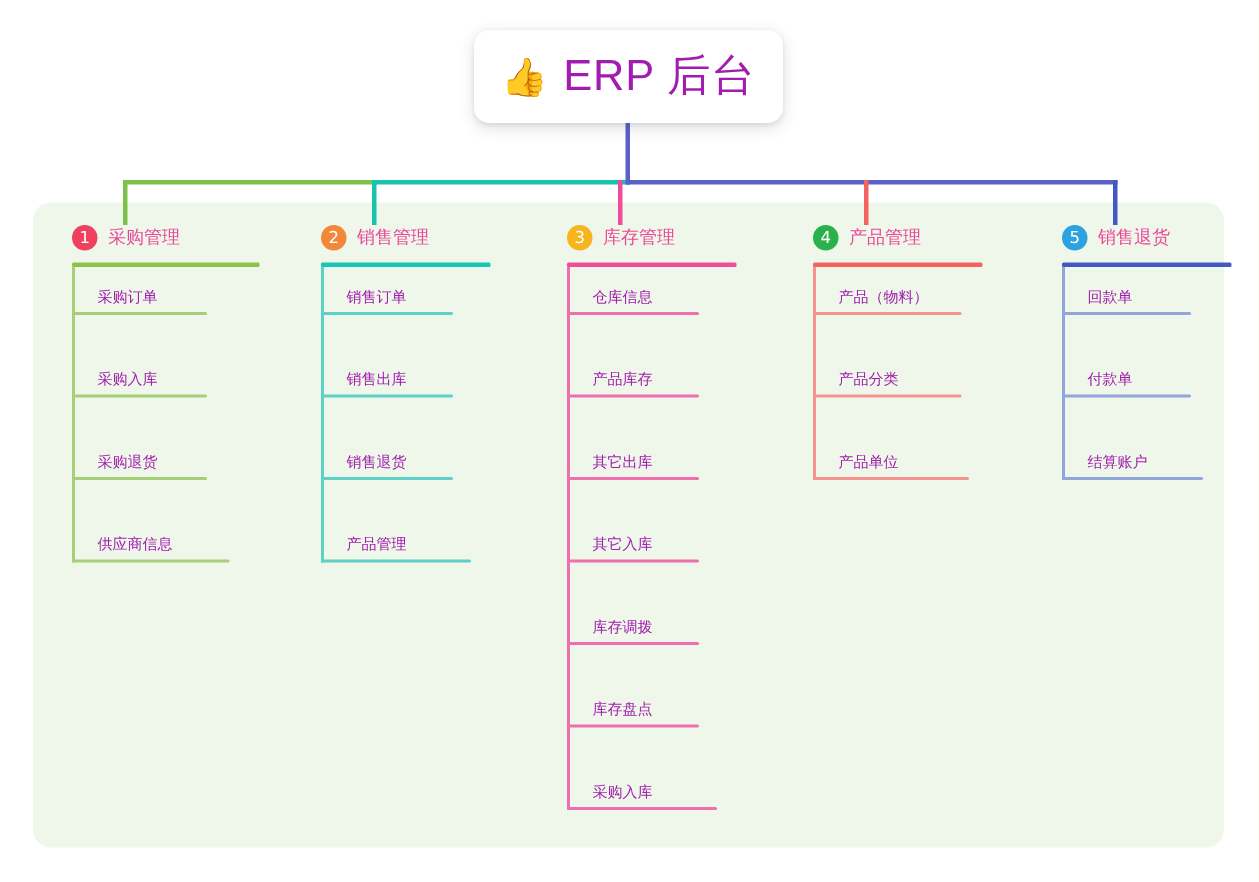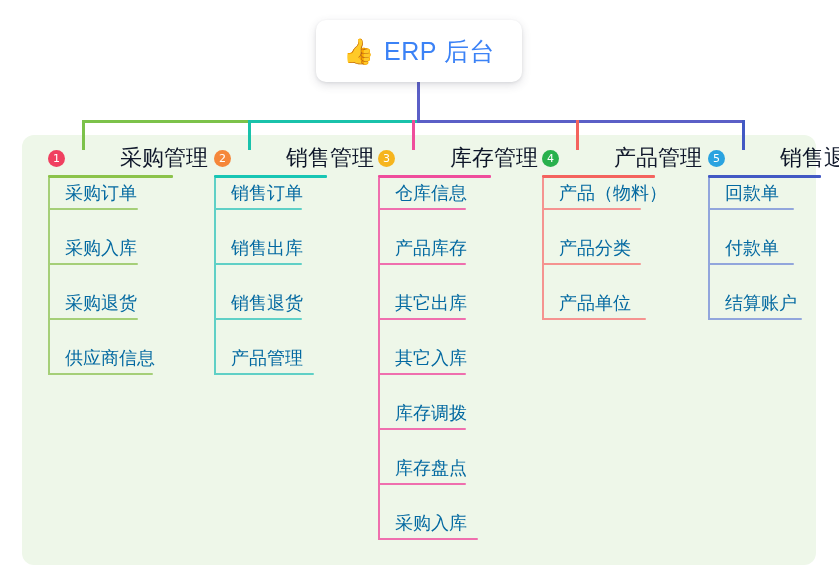--- a/index.html
+++ b/index.html
@@ -18,21 +18,21 @@
     left:316px;top:20px;
     width:206px;height:62px;
     background:#ffffff;
     border-radius:10px;
     box-shadow:0 3px 10px rgba(60,64,80,.16), 0 1px 3px rgba(60,64,80,.10);
     display:flex;align-items:center;justify-content:center;
     gap:10px;
   }
   .root-emoji{font-size:25px;line-height:1;font-family:"DejaVu Sans",sans-serif;}
   .root-title{
-    font-size:25px;color:#3b82f6;letter-spacing:.5px;white-space:nowrap;
+    font-size:29px;color:#a21caf;letter-spacing:.5px;white-space:nowrap;
   }
 
   
   .panel{
     position:absolute;
     left:22px;top:135px;
     width:794px;height:430px;
     background:#eef7e9;
     border-radius:12px;
   }
@@ -47,29 +47,29 @@
     display:flex;align-items:center;gap:7px;
     height:26px;
     padding-left:14px;
   }
   .badge{
     width:17px;height:17px;border-radius:50%;
     color:#ffffff;font-size:11px;line-height:17px;
     text-align:center;font-family:"DejaVu Sans",sans-serif;
     flex:0 0 auto;
   }
-  .head-label{font-size:22px;color:#0f172a;white-space:nowrap;margin-left:48px;}
+  .head-label{font-size:12px;color:#ec4899;white-space:nowrap;}
   .head-rule{position:absolute;left:14px;top:30px;height:3px;border-radius:1px;}
 
   .items{position:absolute;left:14px;top:33px;}
   .spine{position:absolute;left:0;top:0;width:2px;}
   .leaf{position:absolute;left:0;}
   .leaf-label{
     position:absolute;left:17px;bottom:5px;
-    font-size:18px;color:#0369a1;white-space:nowrap;
+    font-size:10px;color:#a21caf;white-space:nowrap;
   }
   .leaf-rule{position:absolute;left:0;bottom:0;height:1.6px;border-radius:1px;}
 </style>
 </head>
 <body>
 
 <div id="stage">
 
   <div class="panel"></div>
 

